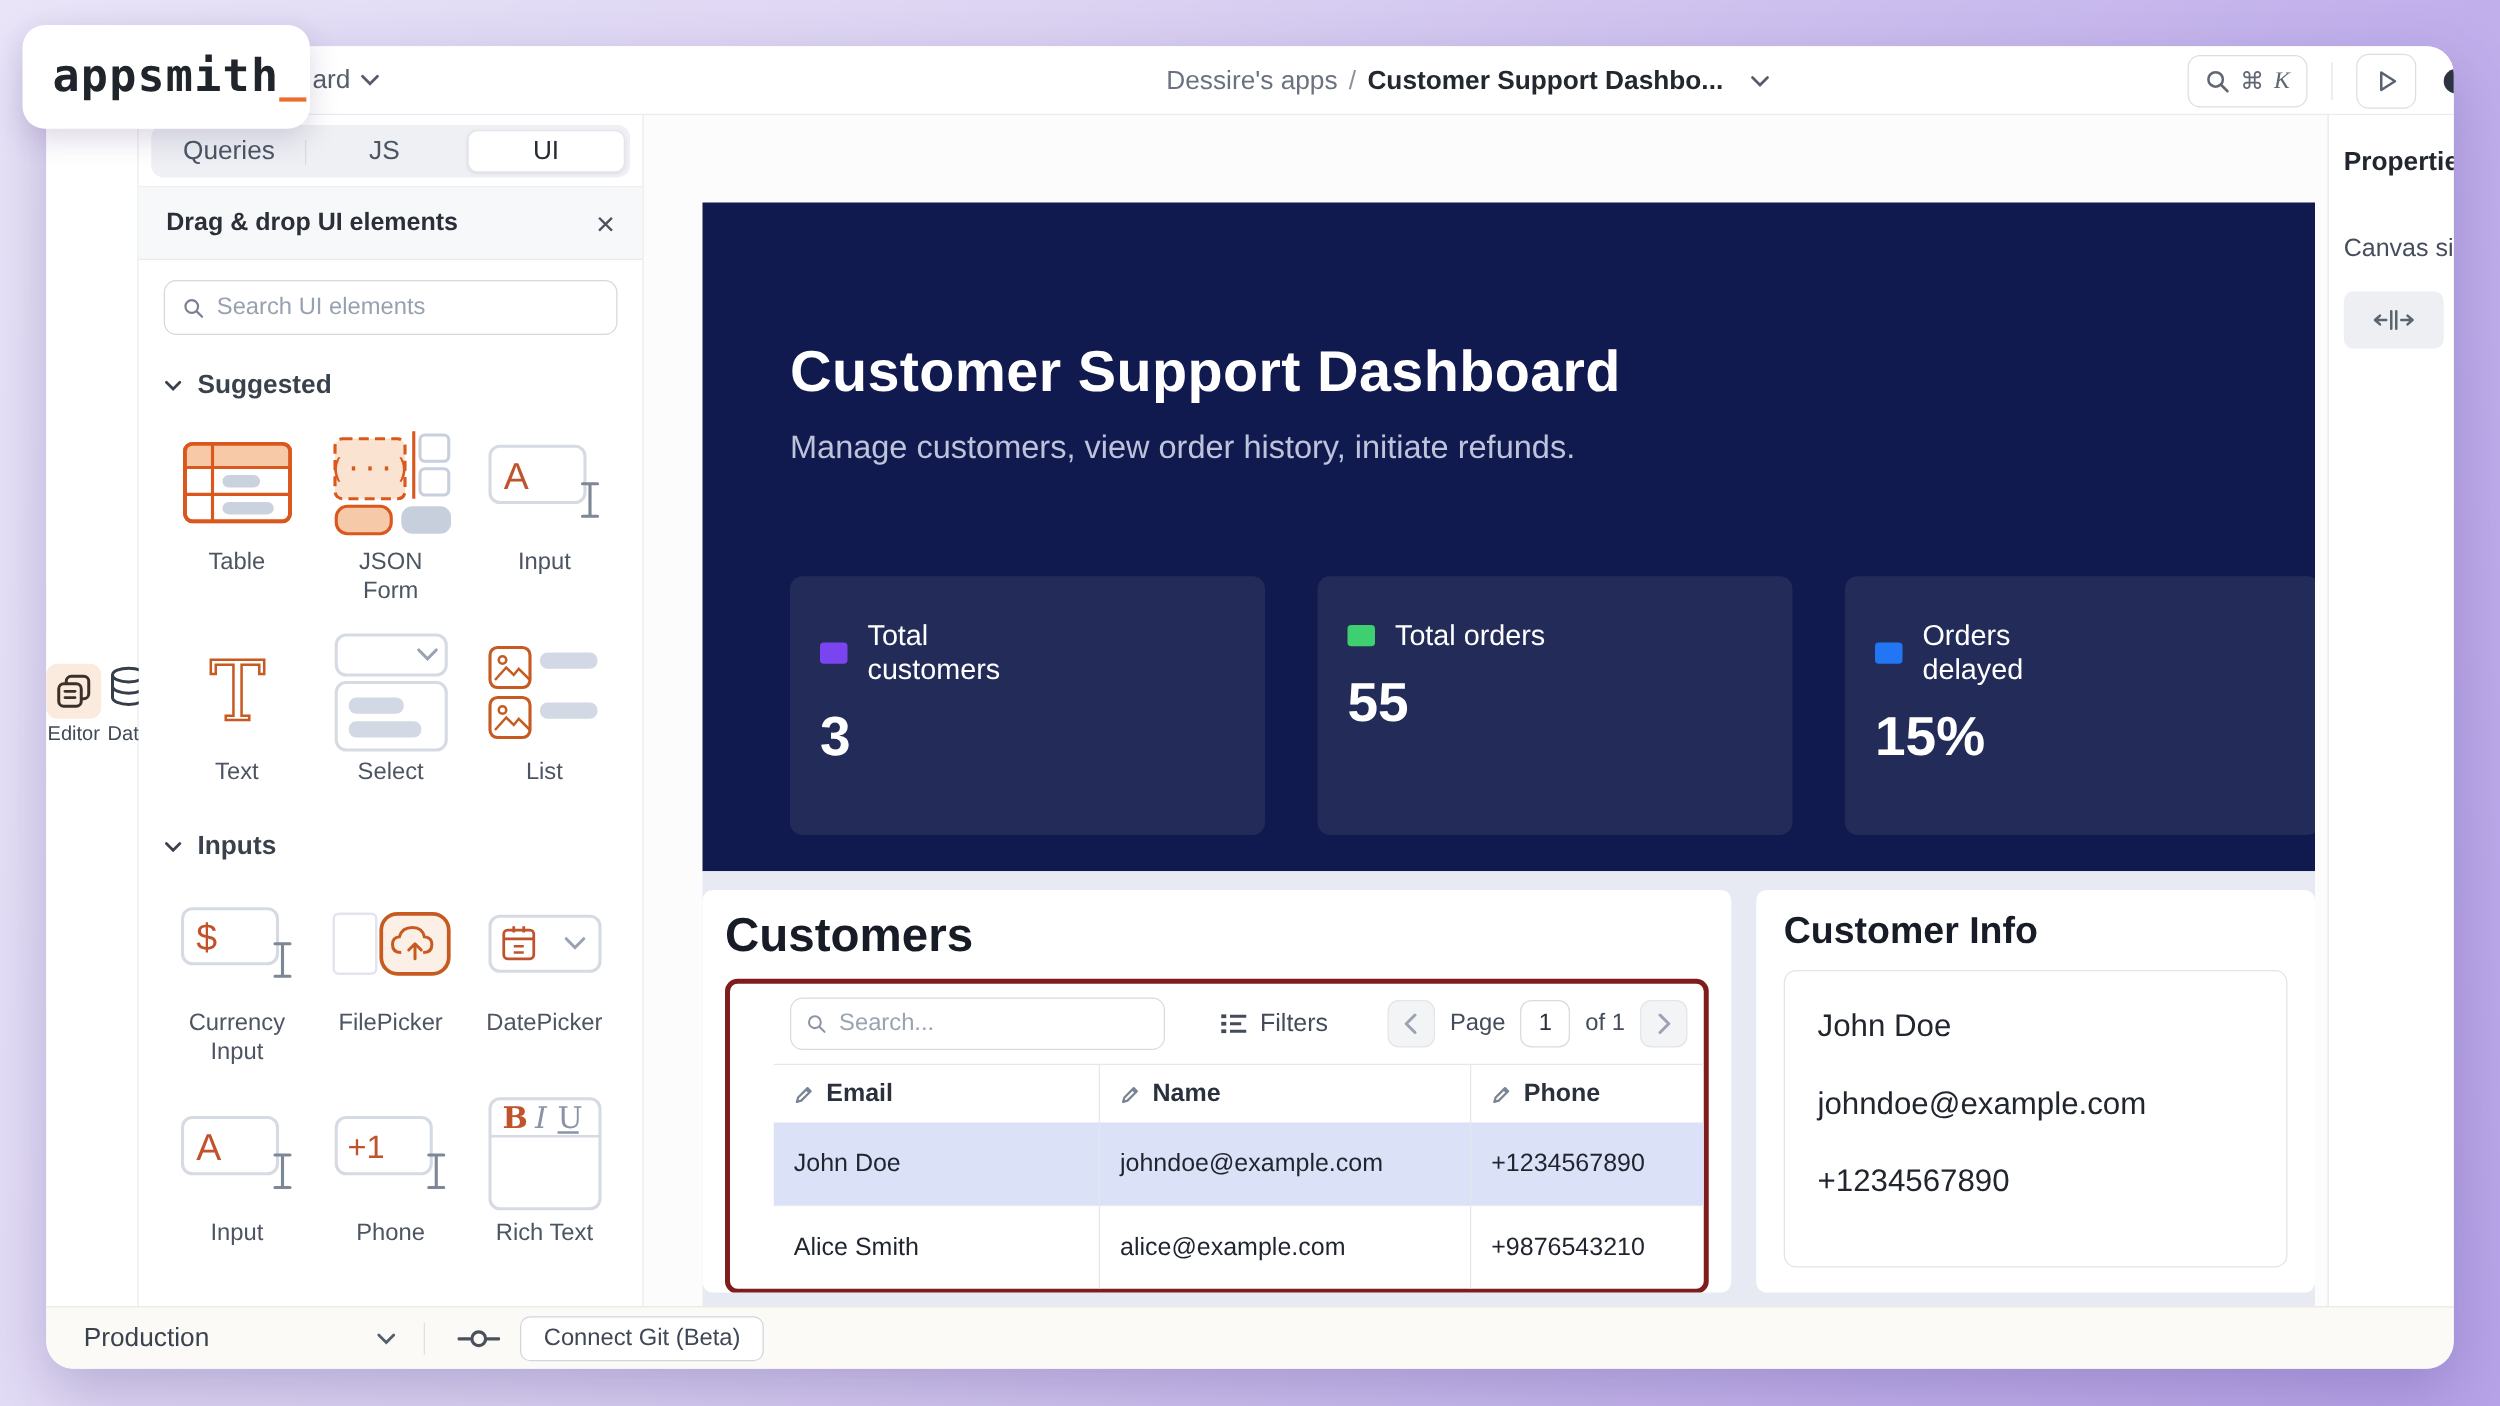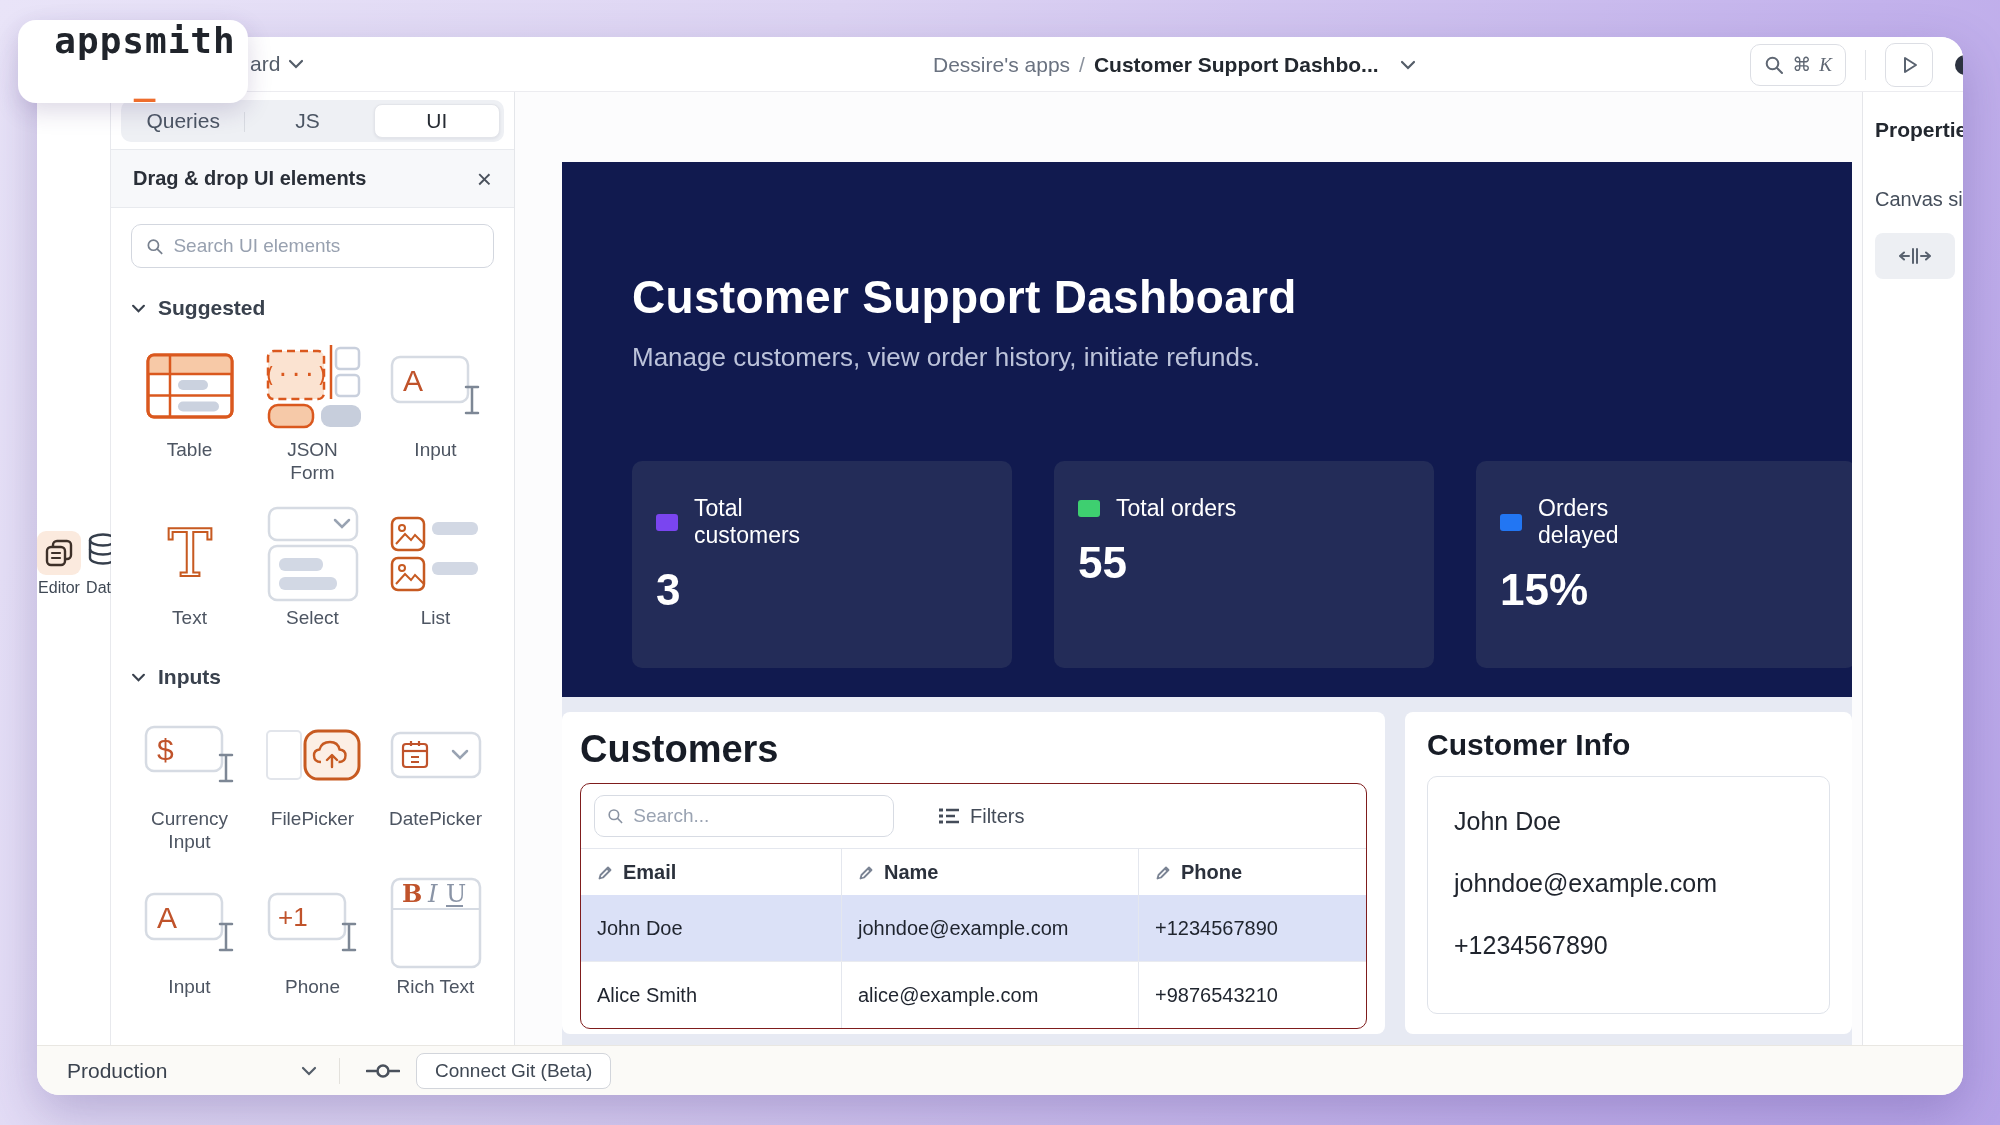--- a/index.html
+++ b/index.html
@@ -25,21 +25,21 @@
   .top-actions { position:absolute; right:0; top:0; height:55px; display:flex; align-items:center; }
   .search-pill { width:96px; height:42px; border:1px solid #dcdee4; border-radius:10px; display:flex; align-items:center; justify-content:center; gap:8px; color:#5f6773; font-size:19px; background:#fff; }
   .search-pill .kbd-k { font-style:italic; font-family:"Liberation Serif",serif; }
   .vdiv { width:1px; height:30px; background:#e2e4e8; margin:0 19px; }
   .play-btn { width:48px; height:44px; border:1px solid #dcdee4; border-radius:10px; display:flex; align-items:center; justify-content:center; background:#fff; }
   .avatar-sliver { width:20px; height:20px; border-radius:50%; background:#2d3340; margin-left:22px; margin-right:-12px; }
   
   .logo-card {
     position:absolute; left:18px; top:20px; width:230px; height:83px; background:#fff; border-radius:18px;
     box-shadow:0 8px 24px rgba(60,40,110,.18); display:flex; align-items:center; padding-left:24px; z-index:50;
-    font-family:"DejaVu Sans Mono", monospace; font-weight:bold; font-size:36px; color:#20242b; letter-spacing:1px;flex-direction:column;
+    font-family:"DejaVu Sans Mono", monospace; font-weight:bold; font-size:36px; color:#20242b; letter-spacing:1px;
   }
   .logo-card .cursor { color:#ee6d2d; }
   
   .rail { position:absolute; left:0; top:55px; width:74px; height:953px; background:#fff; border-right:1px solid #e8e9ed; display:flex; flex-direction:row; align-items:center; padding-top:14px; }
   .rail-item { display:flex; flex-direction:column; align-items:center; margin-bottom:24px; cursor:pointer; }
   .rail-item .ricon { width:44px; height:44px; border-radius:9px; display:flex; align-items:center; justify-content:center; }
   .rail-item .ricon.active { background:#fbeade; }
   .rail-item .rlabel { font-size:16px; color:#3f4854; margin-top:4px; }
   .rail-spacer { flex:1; }
   .rail-bottom { display:flex; flex-direction:column; align-items:center; }
@@ -72,21 +72,21 @@
   .stats { display:flex; gap:42px; margin-top:88px; }
   .stat-card { width:380px; height:207px; background:#232c58; border-radius:10px; padding:34px 24px 0; flex:none; }
   .stat-top { display:flex; align-items:center; gap:16px; }
   .swatch { width:22px; height:17px; border-radius:3px; flex:none; }
   .stat-label { color:#fff; font-size:23px; line-height:27px; max-width:125px; }
   .stat-value { color:#fff; font-size:44px; font-weight:bold; margin-top:16px; }
   .app-bg { position:absolute; left:47px; top:605px; width:1290px; height:348px; background:#e7eaf3; }
   .card { position:absolute; background:#fff; border-radius:8px; overflow:hidden; }
   .customers-card { left:0; top:15px; width:823px; height:322px; padding:16px 18px; }
   .customers-title { font-size:38px; font-weight:800; color:#171c26; }
-  .tblbox { margin-top:12px; border:1px solid #7f1d1d; border-radius:10px; overflow:hidden; }
+  .tblbox { margin-top:12px; border:4px solid #7f1d1d; border-radius:10px; overflow:hidden;padding-left:35px; }
   .tbl-toolbar { display:flex; align-items:center; padding:11px 13px; }
   .tbl-search { width:300px; height:42px; border:1px solid #d7dbe3; border-radius:10px; display:flex; align-items:center; gap:10px; padding:0 12px; }
   .tbl-search input { border:none; outline:none; width:100%; font-size:19px; font-family:inherit; color:#3c4450; background:transparent; }
   .tbl-search input::placeholder { color:#9aa3b2; }
   .filters-btn { display:flex; align-items:center; gap:10px; margin-left:44px; font-size:20px; color:#444c59; cursor:pointer; }
   .pager { margin-left:auto; display:flex; align-items:center; gap:12px; }
   .pg-btn { width:38px; height:38px; background:#f3f4f6; border:1px solid #e3e5ea; border-radius:9px; display:flex; align-items:center; justify-content:center; cursor:pointer; }
   .pg-label { font-size:19px; color:#444c59; }
   .pg-input { width:40px; height:38px; border:1px solid #d7dbe3; border-radius:9px; text-align:center; font-size:19px; color:#2b313c; font-family:inherit; outline:none; }
   .tbl { width:100%; border-top:1px solid #e4e7ee; }
@@ -418,20 +418,35 @@
             <div class="filters-btn">
               <svg width="22" height="18" viewBox="0 0 22 18">
                   <rect x="1" y="1.5" width="4" height="3" fill="#444c59"></rect>
                   <line x1="8" y1="3" x2="21" y2="3" stroke="#444c59" stroke-width="2.4"></line>
                   <rect x="1" y="7.5" width="4" height="3" fill="#444c59"></rect>
                   <line x1="8" y1="9" x2="17" y2="9" stroke="#444c59" stroke-width="2.4"></line>
                   <rect x="1" y="13.5" width="4" height="3" fill="#444c59"></rect>
                   <line x1="8" y1="15" x2="21" y2="15" stroke="#444c59" stroke-width="2.4"></line>
                 </svg>
               <span>Filters</span>
+            </div>
+            <div class="pager">
+              <div class="pg-btn">
+                <svg width="11" height="18" viewBox="0 0 11 18">
+                    <polyline points="9,2 2,9 9,16" fill="none" stroke="#9aa3b2" stroke-width="2.4" stroke-linecap="round" stroke-linejoin="round"></polyline>
+                  </svg>
+              </div>
+              <span class="pg-label">Page</span>
+              <input class="pg-input" value="1" style="">
+              <span class="pg-label">of 1</span>
+              <div class="pg-btn">
+                <svg width="11" height="18" viewBox="0 0 11 18">
+                    <polyline points="2,2 9,9 2,16" fill="none" stroke="#9aa3b2" stroke-width="2.4" stroke-linecap="round" stroke-linejoin="round"></polyline>
+                  </svg>
+              </div>
             </div>
           </div>
           <div class="tbl">
             <div class="tbl-row tbl-head">
               <div class="cell">
                 <svg width="17" height="17" viewBox="0 0 17 17">
                     <path d="M2.5 14.5 L3.5 11 L11 3.5 L13.5 6 L6 13.5 Z" fill="none" stroke="#7b8494" stroke-width="1.8" stroke-linejoin="round"></path>
                     <line x1="10" y1="4.5" x2="12.5" y2="7" stroke="#7b8494" stroke-width="1.8"></line>
                   </svg>
                 <span>Email</span>

